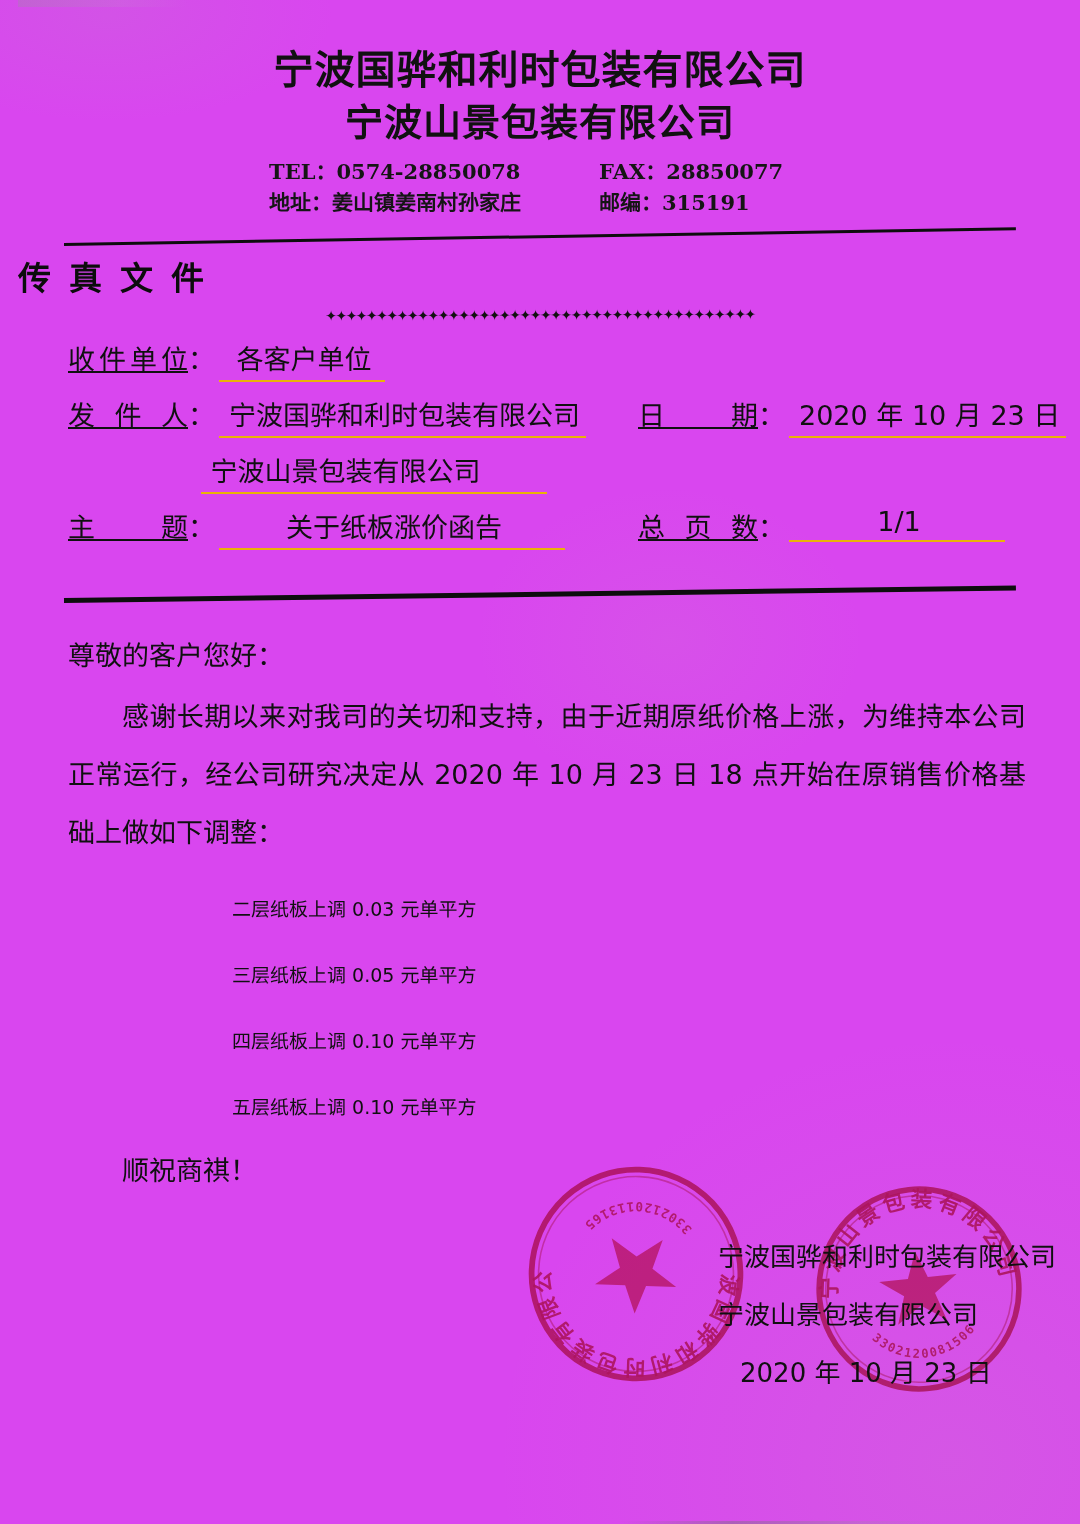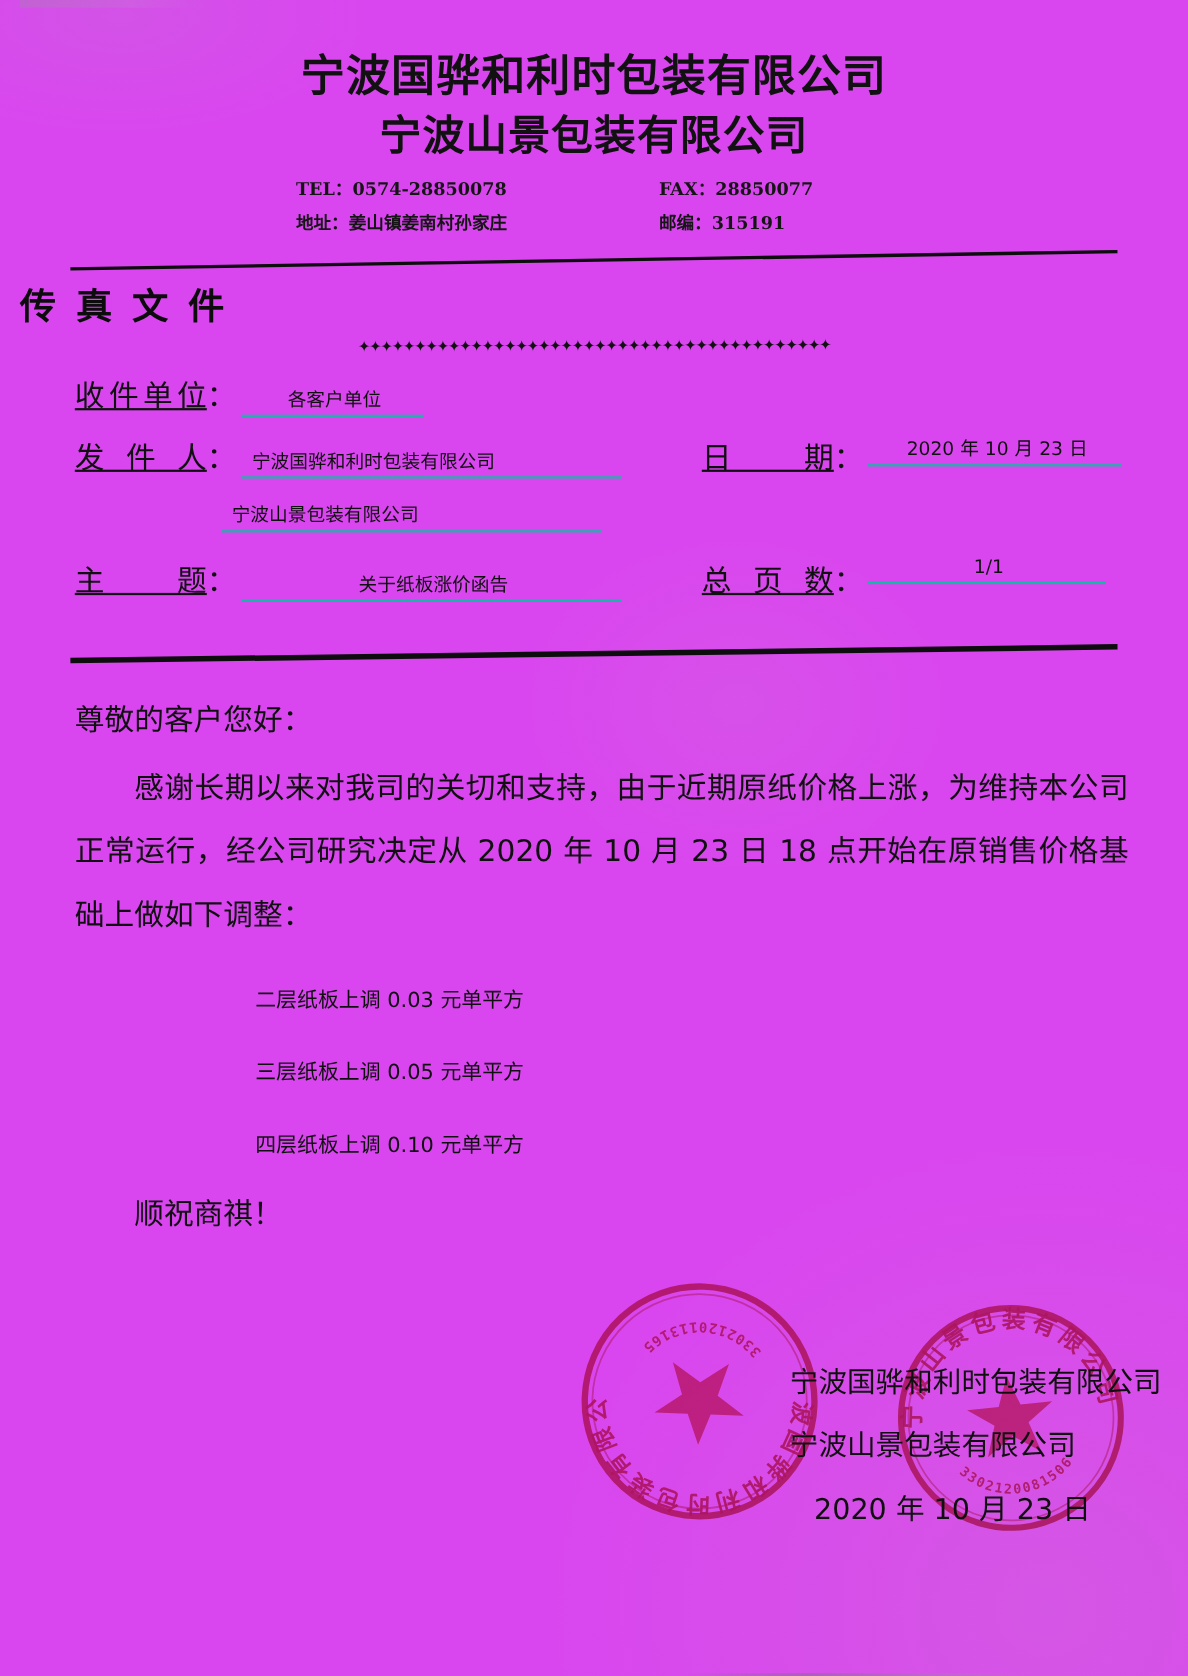--- a/index.html
+++ b/index.html
@@ -53,21 +53,21 @@
   }
   .co-name-1 { font-size: 40px; line-height: 52px; }
   .co-name-2 { font-size: 38px; line-height: 50px; margin-top: 2px; }
 
   .contact-grid {
     margin-top: 8px;
     display: flex;
     justify-content: center;
     gap: 0px;
     font-family: "DejaVu Serif", "Liberation Serif", serif;
-    font-size: 16px;
+    font-size: 21px;
     color: #151515;
     font-weight: bold;
   }
   .contact-col { text-align: left; }
   .contact-col.left  { width: 300px; padding-left: 38px; }
   .contact-col.right { width: 250px; padding-left: 30px; }
   .contact-row { line-height: 31px; white-space: nowrap; }
 
   
   .rule {
@@ -135,22 +135,22 @@
   .fld-label.spread {
     display: inline-block;
     width: 120px;
     text-align: justify;
     text-align-last: justify;
     text-decoration: underline;
   }
   .fld-label.plain { width: 120px; }
   .colon { flex: none; font-size: 27px; padding-right: 4px; }
   .fld-value {
-    font-size: 17px;
-    border-bottom: 2px solid #14b8a6;
+    font-size: 27px;
+    border-bottom: 2px solid #eab308;
     padding: 0 6px 3px 10px;
     white-space: nowrap;
     flex: none;
     text-align: center;
   }
   .fld-value.recipient { min-width: 150px; }
   .fld-value.sender    { min-width: 330px; text-align: left; }
   .fld-value.sender2   { min-width: 330px; text-align: left; }
   .fld-value.subject   { min-width: 330px; }
 
@@ -308,20 +308,21 @@
   <div class="rule rule-mid"></div>
 
   <div class="body-text">
     <div class="p-salutation">尊敬的客户您好：</div>
     <div class="p-main">感谢长期以来对我司的关切和支持，由于近期原纸价格上涨，为维持本公司正常运行，经公司研究决定从 2020 年 10 月 23 日 18 点开始在原销售价格基础上做如下调整：</div>
 
     <div class="price-list">
       <div class="price-item">二层纸板上调 0.03 元单平方</div>
       <div class="price-item">三层纸板上调 0.05 元单平方</div>
       <div class="price-item">四层纸板上调 0.10 元单平方</div>
+      <div class="price-item">五层纸板上调 0.10 元单平方</div>
     </div>
 
     <div class="p-regards">顺祝商祺！</div>
   </div>
 
   <div class="stamp stamp-left">
     <svg viewBox="0 0 200 200" xmlns="http://www.w3.org/2000/svg">
       <defs>
         <path id="arcTopL" d="M 26,100 A 74,74 0 0 1 174,100"></path>
         <path id="arcBotL" d="M 38,100 A 62,62 0 0 0 162,100"></path>

